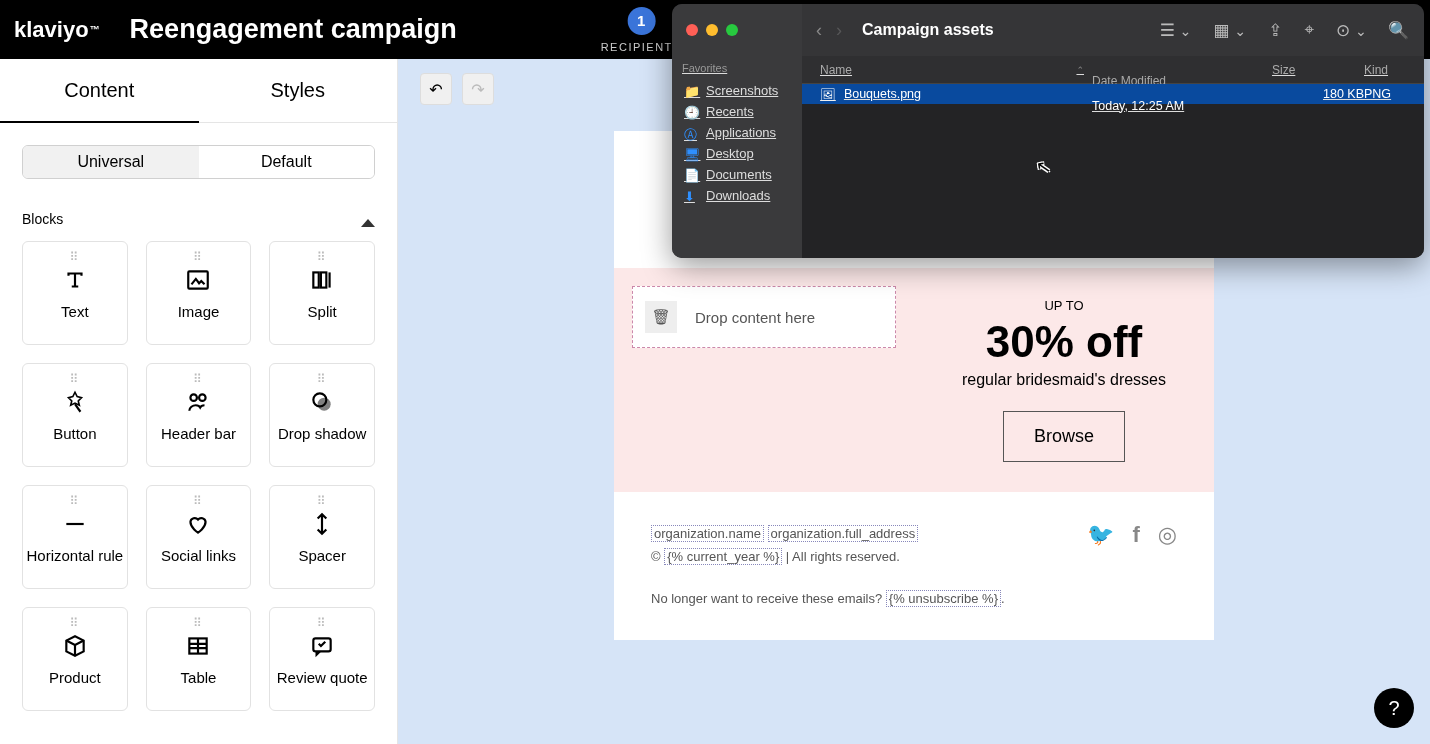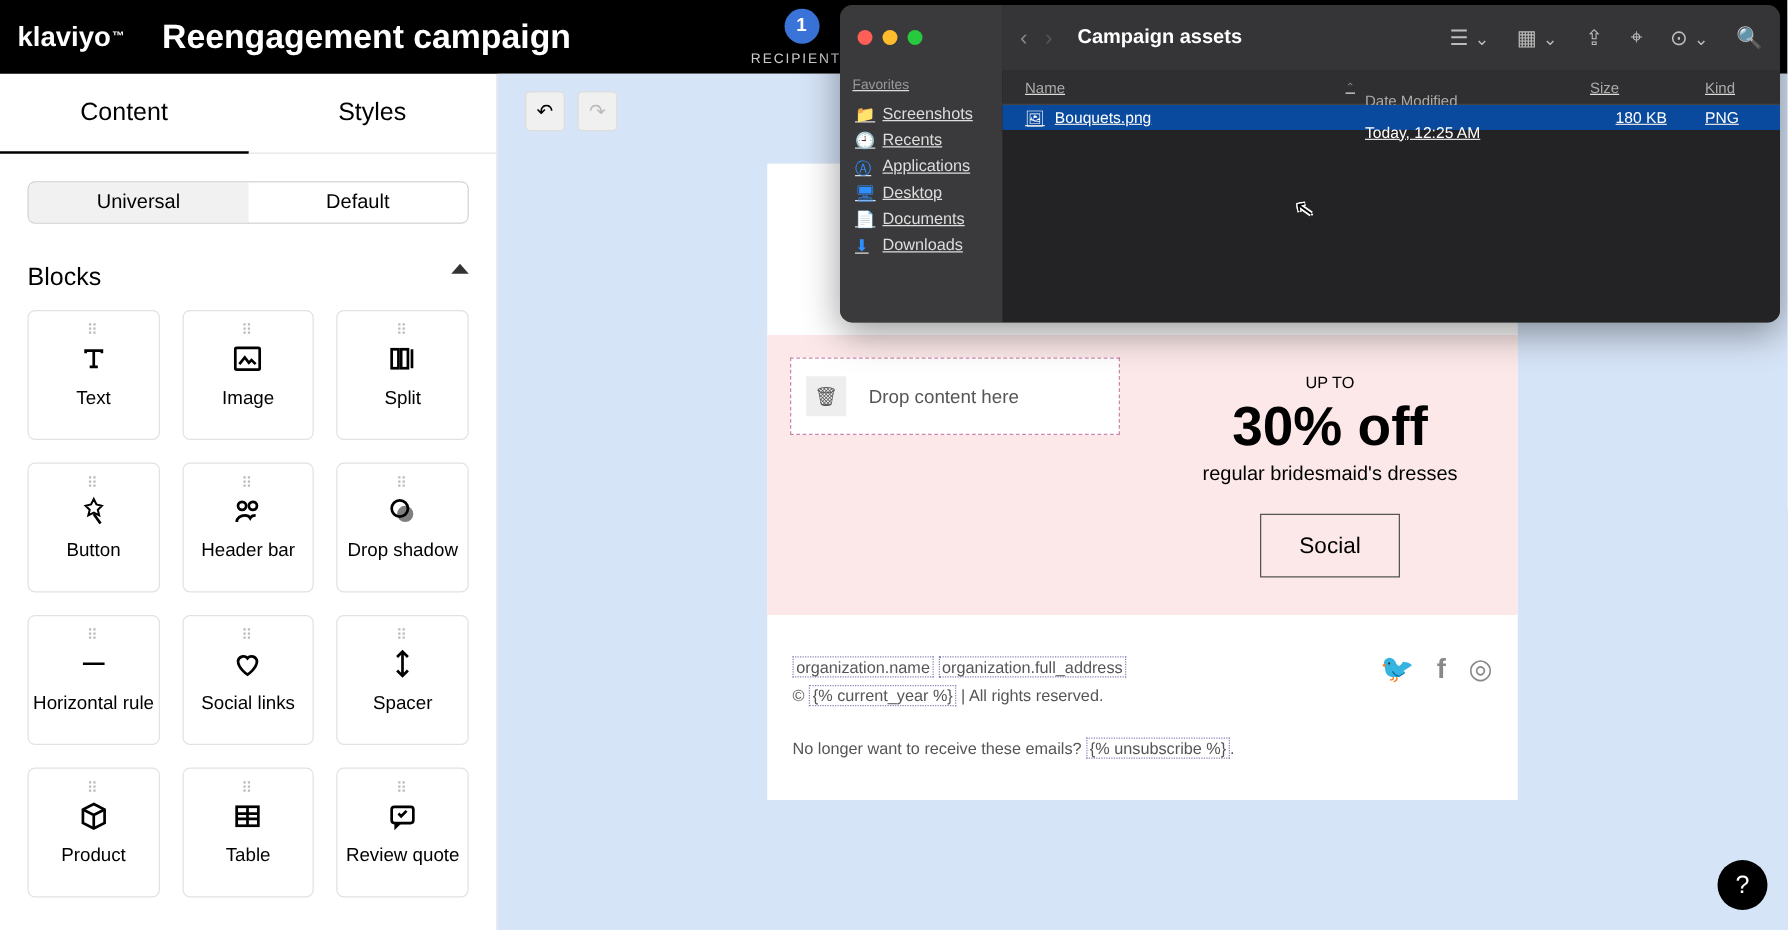--- a/index.html
+++ b/index.html
@@ -18,21 +18,21 @@
 
 
 .main { display: flex; height: calc(744px - 59px); }
 .leftpanel { width: 398px; border-right: 1px solid #e5e5e5; display: flex; flex-direction: column; }
 .tabs { display: flex; height: 64px; }
 .tab { flex: 1; display: flex; align-items: center; justify-content: center; font-size: 20px; cursor: pointer; border-bottom: 1px solid #e5e5e5; }
 .tab.active { border-bottom: 2px solid #000; font-weight: 500; }
 .segmented { display: flex; margin: 22px; border: 1px solid #d0d0d0; border-radius: 6px; overflow: hidden; }
 .seg { flex: 1; text-align: center; padding: 7px 0; font-size: 16px; background: #f1f1f1; cursor: pointer; }
 .seg.active { background: #fff; font-weight: 500; }
-.blocks-header { display: flex; justify-content: space-between; align-items: flex-start; padding: 10px 22px 14px; font-size: 20px; }
+.blocks-header { display: flex; justify-content: space-between; align-items: flex-end; padding: 10px 22px 14px; font-size: 14px; }
 .chev { width: 0; height: 0; border-left: 7px solid transparent; border-right: 7px solid transparent; border-bottom: 8px solid #333; }
 .blocks-grid { display: grid; grid-template-columns: repeat(3,1fr); gap: 18px; padding: 0 22px 22px; }
 .block-tile { border: 1px solid #e2e2e2; border-radius: 6px; height: 104px; display: flex; flex-direction: column; align-items: center; justify-content: center; gap: 10px; font-size: 15px; cursor: grab; position: relative; }
 .block-tile .dots { position: absolute; top: 8px; left: 50%; transform: translateX(-50%); color: #bbb; letter-spacing: 2px; font-size: 12px; }
 .block-tile svg { width: 26px; height: 26px; }
 
 
 .canvas-area { flex: 1; background: #d6e4f7; position: relative; overflow: auto; }
 .toolbar { position: absolute; top: 14px; left: 22px; display: flex; gap: 10px; }
 .tbtn { width: 32px; height: 32px; background: #f0f0f0; border: 1px solid #ddd; border-radius: 4px; display: flex; align-items: center; justify-content: center; cursor: pointer; font-size: 16px; }
@@ -44,21 +44,21 @@
 .viewbtn { border: 1px solid #d99; background: #fce8e8; padding: 16px 34px; font-size: 18px; cursor: pointer; }
 .promo { background: #fce8e8; display: flex; padding: 0; }
 .promo-left { width: 50%; padding: 18px; }
 .drop-area { border: 1px dashed #c8a; background: #fff; height: 62px; display: flex; align-items: center; padding-left: 12px; gap: 18px; font-size: 15px; color: #555; }
 .trash { width: 32px; height: 32px; background: #eee; display: flex; align-items: center; justify-content: center; }
 .promo-right { width: 50%; text-align: center; padding: 30px 14px; }
 .upto { font-size: 13px; }
 .big { font-size: 44px; font-weight: 600; margin: 4px 0; }
 .sub { font-size: 16px; margin-bottom: 22px; }
 .browsebtn { border: 1px solid #555; padding: 14px 30px; font-size: 18px; background: transparent; cursor: pointer; }
-.footer { background: #fff; padding: 30px 20px; font-size: 13px; color: #555; display: flex; justify-content: space-between; }
+.footer { background: #fff; padding: 30px 37px; font-size: 13px; color: #555; display: flex; justify-content: space-between; }
 .footer-left { line-height: 1.8; max-width: 370px;}
 .token { border: 1px dotted #88b; padding: 0 2px; }
 .socials { display: flex; gap: 18px; align-items: flex-start; font-size: 22px; color: #888; }
 
 
 .fab { position: absolute; right: 16px; bottom: 16px; width: 40px; height: 40px; border-radius: 50%; background: #000; color: #fff; display: flex; align-items: center; justify-content: center; font-size: 20px; z-index:20;}
 
 
 .finder { position: absolute; top: 4px; left: 672px; width: 752px; background: #2b2b2d; border-radius: 10px; box-shadow: 0 8px 30px rgba(0,0,0,.4); color: #ddd; overflow: hidden; z-index: 50; }
 .finder-top { display: flex; height: 52px; }
@@ -242,21 +242,21 @@
         <div class="promo-left">
           <div class="drop-area">
             <div class="trash">🗑</div>
             <span>Drop content here</span>
           </div>
         </div>
         <div class="promo-right">
           <div class="upto">UP TO</div>
           <div class="big">30% off</div>
           <div class="sub">regular bridesmaid's dresses</div>
-          <button class="browsebtn">Social</button>
+          <button class="browsebtn">Browse</button>
         </div>
       </div>
       <div class="footer">
         <div class="footer-left">
           <div><span class="token">organization.name</span> <span class="token">organization.full_address</span></div>
           <div><span>©</span> <span class="token">{% current_year %}</span><span> | All rights reserved.</span></div>
           <div style="margin-top:18px"><span>No longer want to receive these emails? </span><span class="token">{% unsubscribe %}</span><span>.</span></div>
         </div>
         <div class="socials">
           <span>🐦</span>
@@ -331,19 +331,19 @@
         <div class="col-date">Date Modified</div>
         <div class="col-size">Size</div>
         <div class="col-kind">Kind</div>
       </div>
       <div class="file-row sel">
         <div class="col-name">
             <span>🖼</span>
             <span>Bouquets.png</span>
           </div>
         <div class="col-date">Today, 12:25 AM</div>
-        <div class="col-size" style="text-align:center;padding-right:10px">180 KB</div>
+        <div class="col-size" style="text-align:right;padding-right:0">180 KB</div>
         <div class="col-kind">PNG</div>
       </div>
       <div class="cursor"></div>
     </div>
   </div>
 </div>
 
 </body></html>

